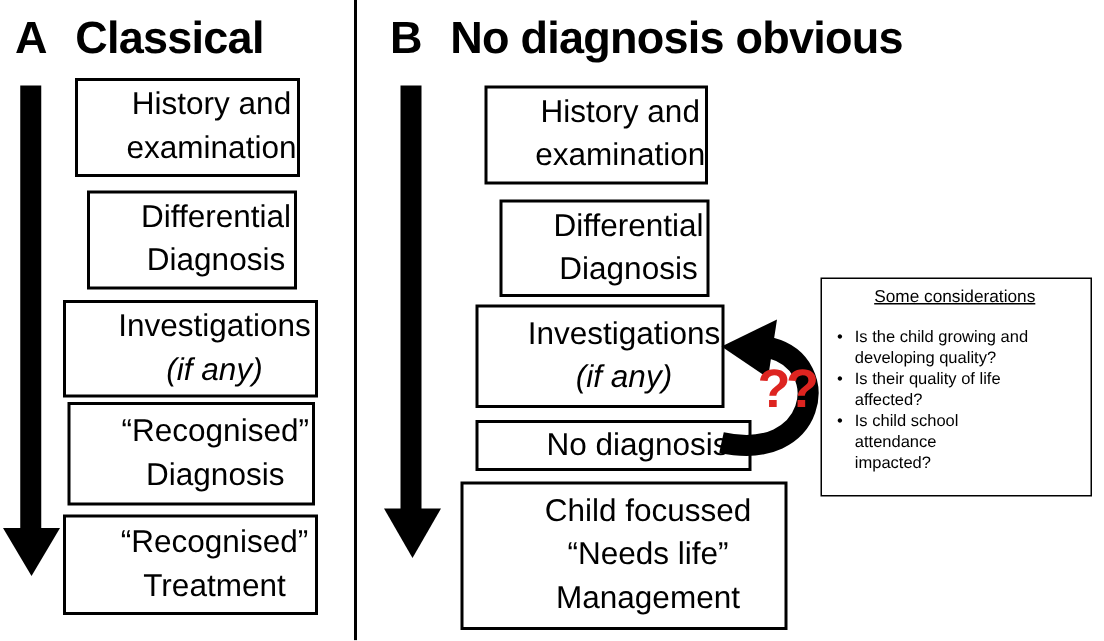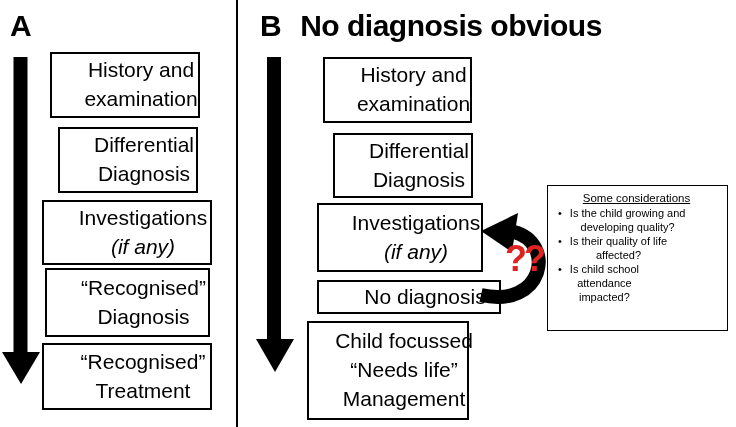--- a/index.html
+++ b/index.html
@@ -71,40 +71,41 @@
     background: #ffffff;
     padding: 5px 6px 4px 4px;
     font-size: 11px;
     line-height: 14px;
     z-index: 2;
   }
   .considerations .title {
     text-align: center;
     text-decoration: underline;
     font-size: 11.5px;
-    margin-bottom: 1px;
+    margin-bottom: 13px;
   }
   .considerations ul { list-style: none; }
   .considerations li {
     display: flex;
     gap: 8px;
     margin-left: 6px;
   }
   .considerations .bullet-dot { flex: 0 0 auto; }
-  .considerations .bullet-lines .line { display: block; text-align: center; }
+  .considerations .bullet-lines .line { display: block; }
 </style>
 </head>
 <body>
 
 <div id="stage" style="background: rgb(255, 255, 255); color: rgb(0, 0, 0);">
 
   <div class="divider" style="left:236px;"></div>
 
   <div class="panel-header" style="left:10px; top:9px;">
     <span>A</span>
+    <span>Classical</span>
   </div>
 
   <div class="panel-header" style="left:260px; top:9px;">
     <span>B</span>
     <span>No diagnosis obvious</span>
   </div>
 
   <div id="panel-a-boxes">
       <div class="flow-box" style="left: 50px; top: 52px; width: 150px; height: 66px;">
         <span class="line">History and</span>
@@ -136,21 +137,21 @@
         <span class="line">Differential</span>
         <span class="line">Diagnosis</span>
       </div>
       <div class="flow-box" style="left: 317px; top: 203px; width: 166px; height: 69px;">
         <span class="line">Investigations</span>
         <span class="line italic">(if any)</span>
       </div>
       <div class="flow-box" style="left: 317px; top: 280px; width: 184px; height: 34px;">
         <span class="line">No diagnosis</span>
       </div>
-      <div class="flow-box" style="left: 307px; top: 321px; width: 162px; height: 99px;">
+      <div class="flow-box" style="left: 307px; top: 321px; width: 218px; height: 99px;">
         <span class="line">Child focussed</span>
         <span class="line">“Needs life”</span>
         <span class="line">Management</span>
       </div>
     </div>
 
   <svg id="arrow-layer" viewBox="0 0 736 427" xmlns="http://www.w3.org/2000/svg">
     <g>
       <rect x="13.5" y="57" width="14" height="297" fill="#000000"></rect>
       <polygon points="2,352 40,352 21,384" fill="#000000"></polygon>

